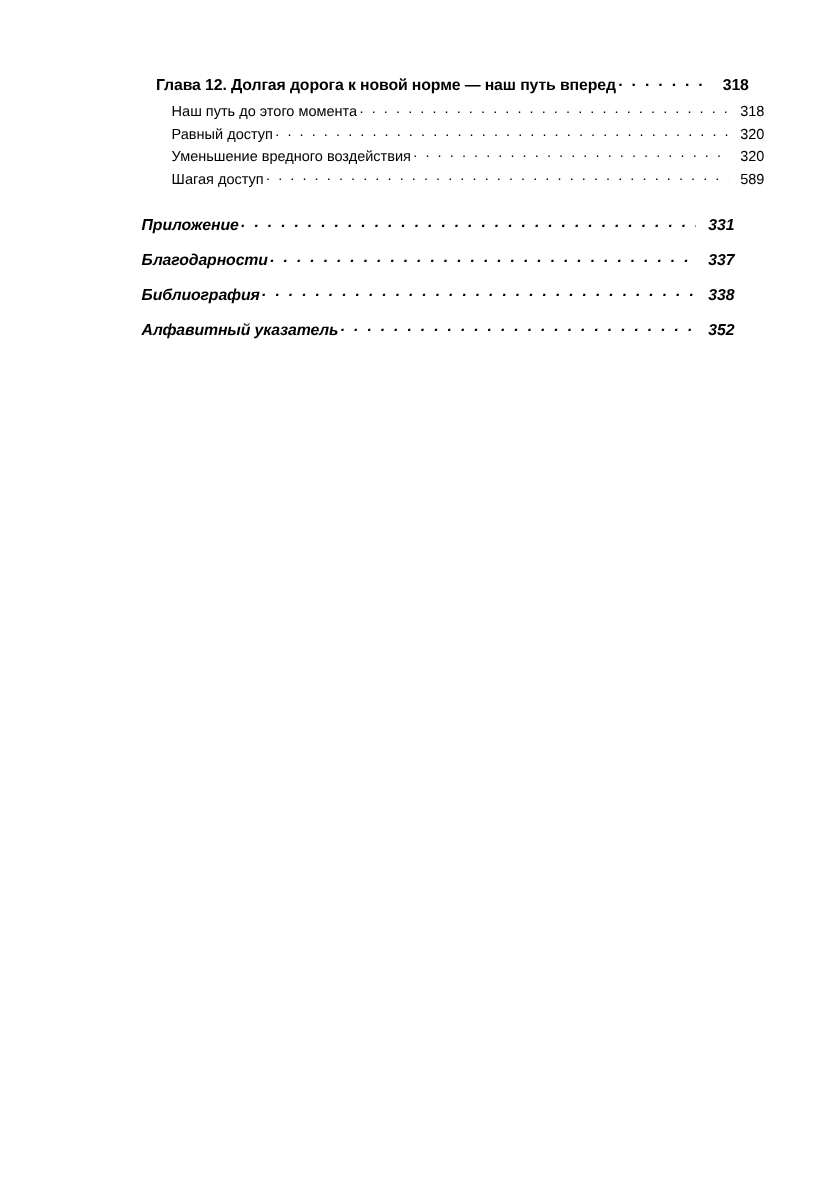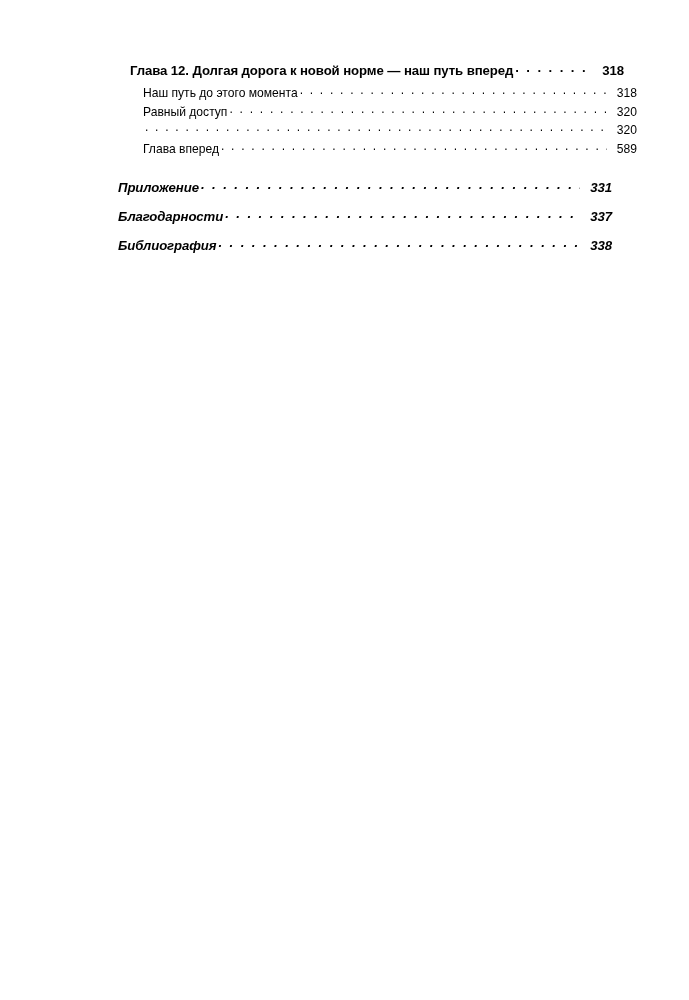--- a/index.html
+++ b/index.html
@@ -115,26 +115,27 @@
         <span class="page-num">318</span>
       </div>
 
       <div class="row lvl2">
         <span class="title">Равный доступ</span>
         <span class="leader"></span>
         <span class="page-num">320</span>
       </div>
 
       <div class="row lvl2">
+        <span class="title">Уменьшение вредного воздействия</span>
         <span class="leader"></span>
         <span class="page-num">320</span>
       </div>
 
       <div class="row lvl2">
-        <span class="title">Глава вперед</span>
+        <span class="title">Шагая доступ</span>
         <span class="leader"></span>
         <span class="page-num">589</span>
       </div>
 
     </div>
 
     <div class="gap-lg"></div>
 
     <div class="backmatter">
 
@@ -155,17 +156,22 @@
       <div class="gap-md"></div>
 
       <div class="row lvl1">
         <span class="title">Библиография</span>
         <span class="leader"></span>
         <span class="page-num">338</span>
       </div>
 
       <div class="gap-md"></div>
 
+      <div class="row lvl1">
+        <span class="title">Алфавитный указатель</span>
+        <span class="leader"></span>
+        <span class="page-num">352</span>
+      </div>
 
     </div>
 
   </div>
 </div>
 
 </body></html>

